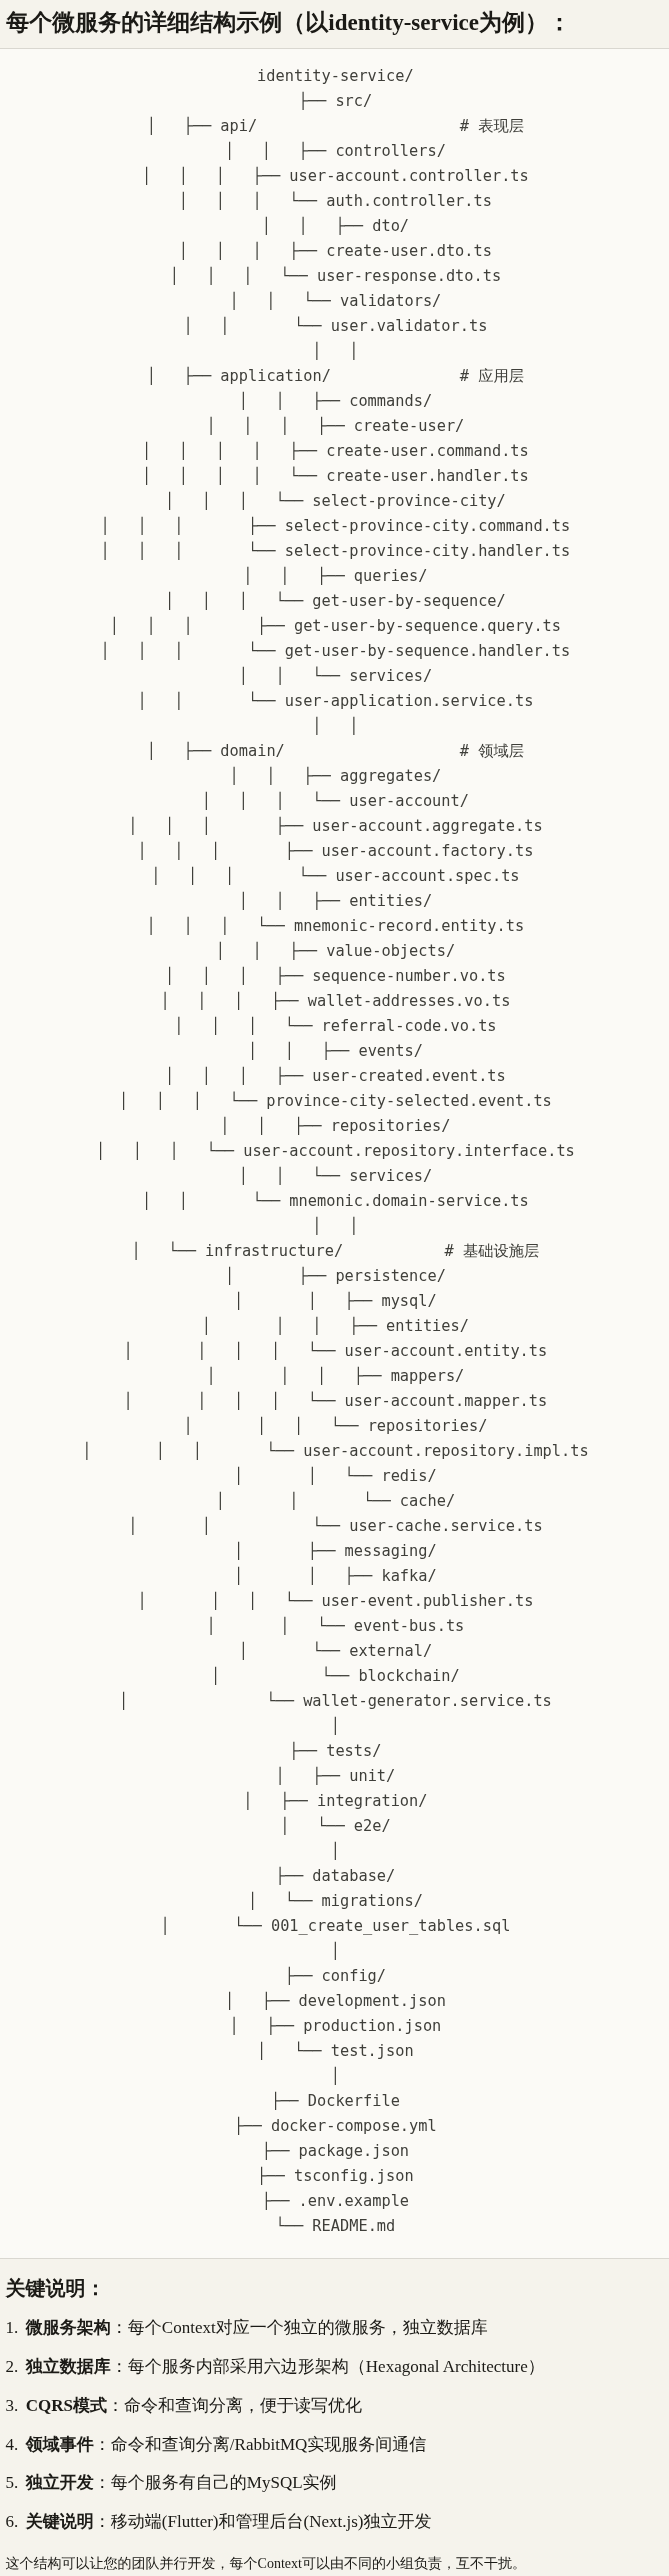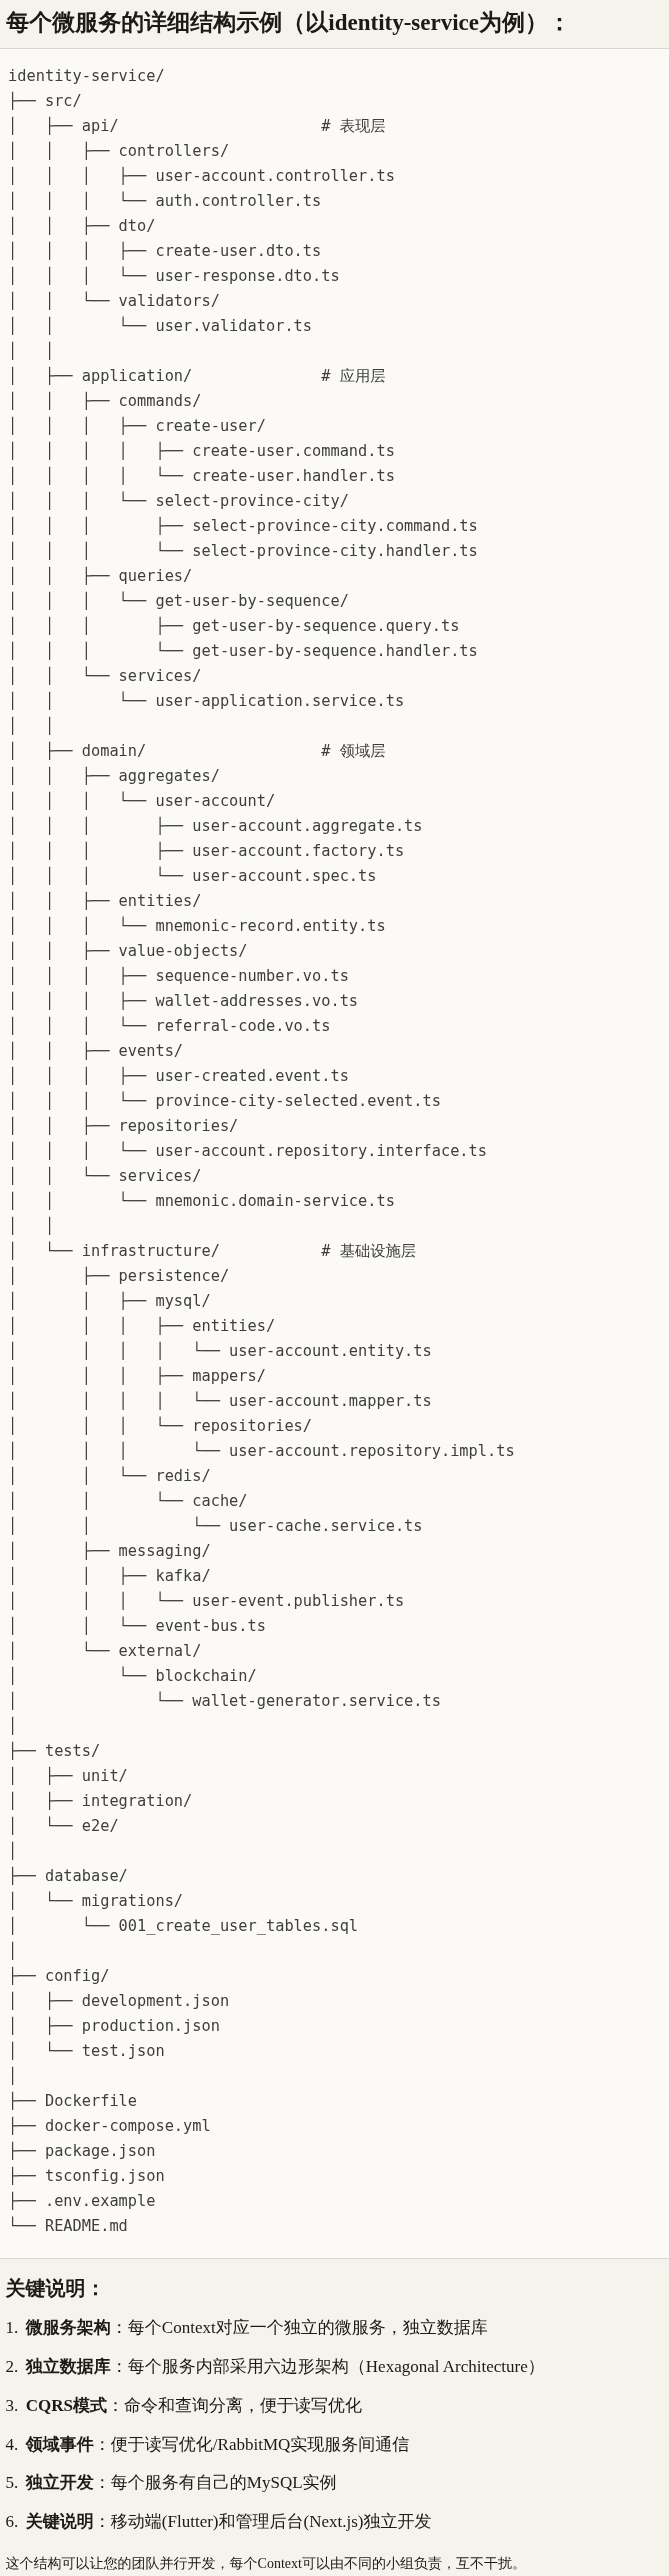--- a/index.html
+++ b/index.html
@@ -17,20 +17,21 @@
   }
   .title{
     margin:10px 8.8px 12.5px 6.3px;
     font-size:23px;line-height:25px;font-weight:700;
     letter-spacing:0;
   }
   .codeblock{
     background:var(--code-bg);
     border-top:0.6px solid var(--border);
     border-bottom:0.6px solid var(--border);
+    text-align:center;
   }
   .codeblock pre{
     margin:0;
     padding:15px 6.3px 19px 8.1px;
     font-family:"DejaVu Sans Mono", monospace;
     font-size:15.3px;
     line-height:25px;
     color:var(--code-text);
     white-space:pre;
   }
@@ -157,21 +158,21 @@
 
   <div class="note-item">
     <span class="num">2.</span><b>独立数据库</b><span>：每个服务内部采用六边形架构（Hexagonal Architecture）</span>
   </div>
 
   <div class="note-item">
     <span class="num">3.</span><b>CQRS模式</b><span>：命令和查询分离，便于读写优化</span>
   </div>
 
   <div class="note-item">
-    <span class="num">4.</span><b>领域事件</b><span>：便于读写优化/RabbitMQ实现服务间通信</span>
+    <span class="num">4.</span><b>领域事件</b><span>：命令和查询分离/RabbitMQ实现服务间通信</span>
   </div>
 
   <div class="note-item">
     <span class="num">5.</span><b>独立开发</b><span>：每个服务有自己的MySQL实例</span>
   </div>
 
   <div class="note-item">
     <span class="num">6.</span><b>关键说明</b><span>：移动端(Flutter)和管理后台(Next.js)独立开发</span>
   </div>
 </div>

